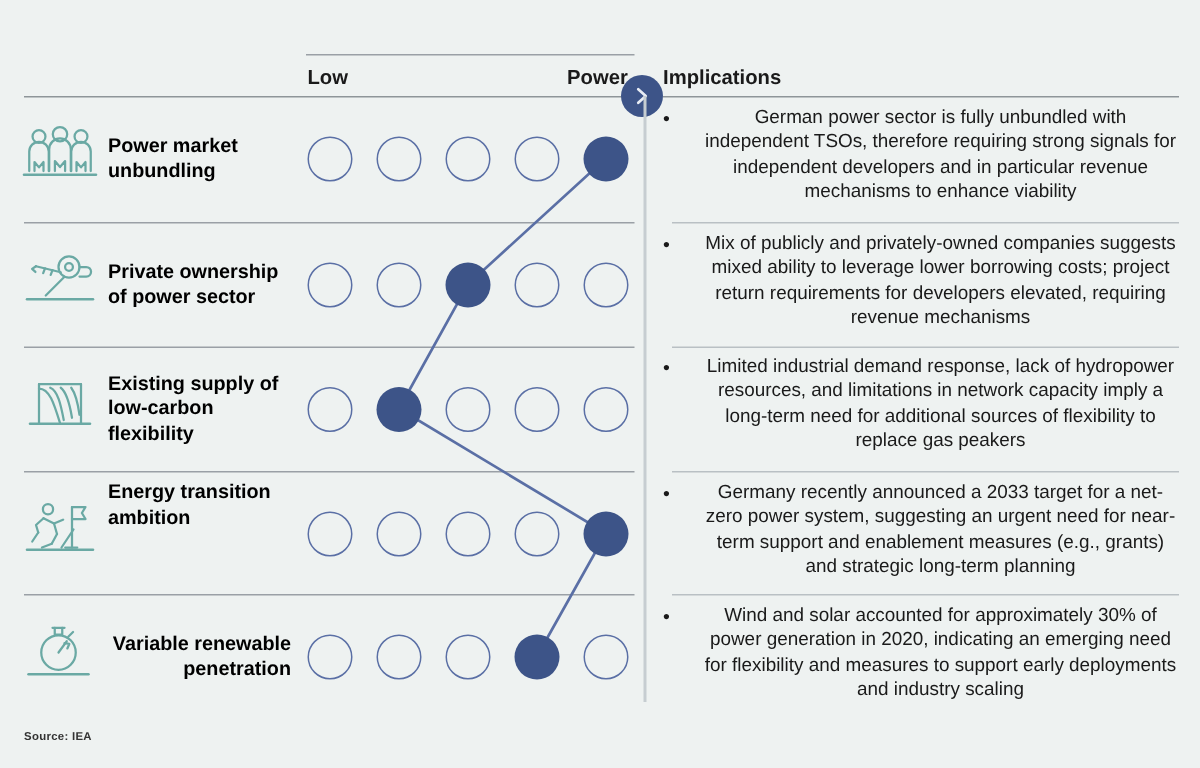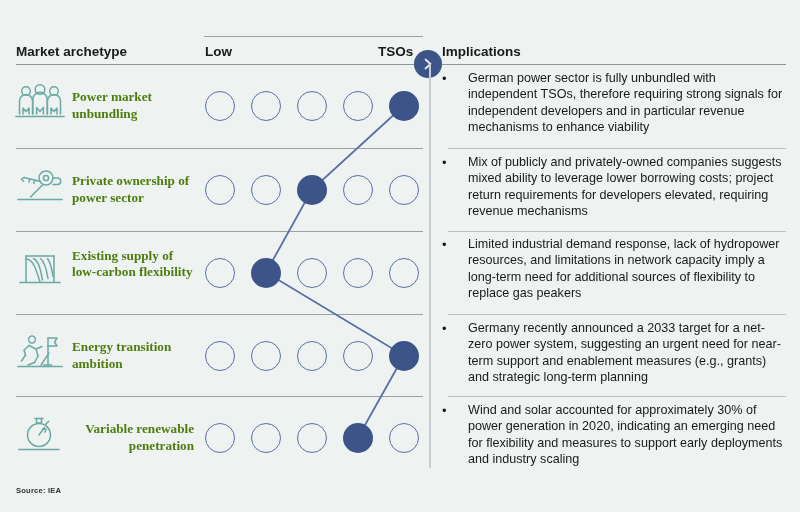--- a/index.html
+++ b/index.html
@@ -58,59 +58,58 @@
   }
   .row-sep{position:absolute;left:16px;width:407px;height:1.2px;background:#9aa0a6;}
 
   .ico{
     position:absolute;left:12px;width:56px;height:48px;
   }
   .ico svg{display:block;}
 
   .rlabel{
     position:absolute;left:72px;width:122px;
-    font-size:13.2px;font-weight:bold;line-height:16.5px;color:#4d7c0f;font-family:Liberation Serif, serif;
+    font-size:13.2px;font-weight:bold;line-height:16.5px;color:#000000;
   }
 
   
   .dot{
     position:absolute;width:30px;height:30px;border-radius:50%;
     box-sizing:border-box;
   }
   .dot.empty{border:1.9px solid #5a6fa5;background:transparent;}
   .dot.filled{background:#3d5488;border:none;}
 
   .connector{position:absolute;left:0;top:0;width:800px;height:512px;pointer-events:none;}
 
   
   .imp{
     position:absolute;left:442px;width:344px;
     font-size:12.6px;line-height:16.4px;color:#1a1a1a;
   }
   .imp .bullet{
     position:absolute;left:0px;top:1px;font-size:13px;line-height:16.4px;
   }
-  .imp .itext{display:block;margin-left:26px;}
+  .imp .itext{display:block;margin-left:26px;text-align:center;}
   .imp-sep{position:absolute;left:448px;width:338px;height:1.2px;background:#b9c0c4;}
 
   .source{
     position:absolute;left:16px;top:486px;
     font-size:7.6px;font-weight:bold;color:#333;letter-spacing:0.2px;
   }
 </style>
 </head>
 <body>
 
 <div class="page">
 
   <div class="hdr-assessment-rule"></div>
 
-  <div class="hdr-archetype">Market archetype</div>
   <div class="hdr-low">Low</div>
-  <div class="hdr-high">TSOs</div>
+  <div class="hdr-high">Power</div>
   <div class="hdr-implications">Implications</div>
 
   <div class="rule-left"></div>
   <div class="rule-right"></div>
 
   <div class="chev-badge">
     <svg width="12" height="14" viewBox="0 0 12 14" aria-hidden="true">
       <polyline points="3.5,2.5 8.5,7 3.5,11.5" fill="none" stroke="#e8ecf4" stroke-width="1.8" stroke-linecap="round" stroke-linejoin="round"></polyline>
     </svg>
   </div>
@@ -192,21 +191,21 @@
             <path d="M22.5 32.5 16 35"></path>
             <path d="M13.5 25 9.5 31"></path>
             <path d="M36 8v27"></path>
             <path d="M36 8h9l-2.4 4L45 16h-9"></path>
             <path d="M29 35l8-12"></path>
             <path d="M31.5 35h8"></path>
             <path d="M6 36.5h44" stroke-width="1.7"></path>
           </g>
         </svg>
       </div>
-      <div class="rlabel" style="top: 339px;">Energy transition ambition</div>
+      <div class="rlabel" style="top: 320px;">Energy transition ambition</div>
       <div class="dot empty" style="left: 205px; top: 340.5px;"></div>
       <div class="dot empty" style="left: 251px; top: 340.5px;"></div>
       <div class="dot empty" style="left: 297px; top: 340.5px;"></div>
       <div class="dot empty" style="left: 343px; top: 340.5px;"></div>
       <div class="dot filled" style="left: 389px; top: 340.5px; z-index: 5;"></div>
       <div class="ico" style="top: 412px;">
         <svg width="56" height="48" viewBox="0 0 56 48">
           <g fill="none" stroke="#6aa9a4" stroke-width="1.5" stroke-linecap="round" stroke-linejoin="round">
             <circle cx="27" cy="23" r="11.5"></circle>
             <path d="M23 6.5h8"></path>

